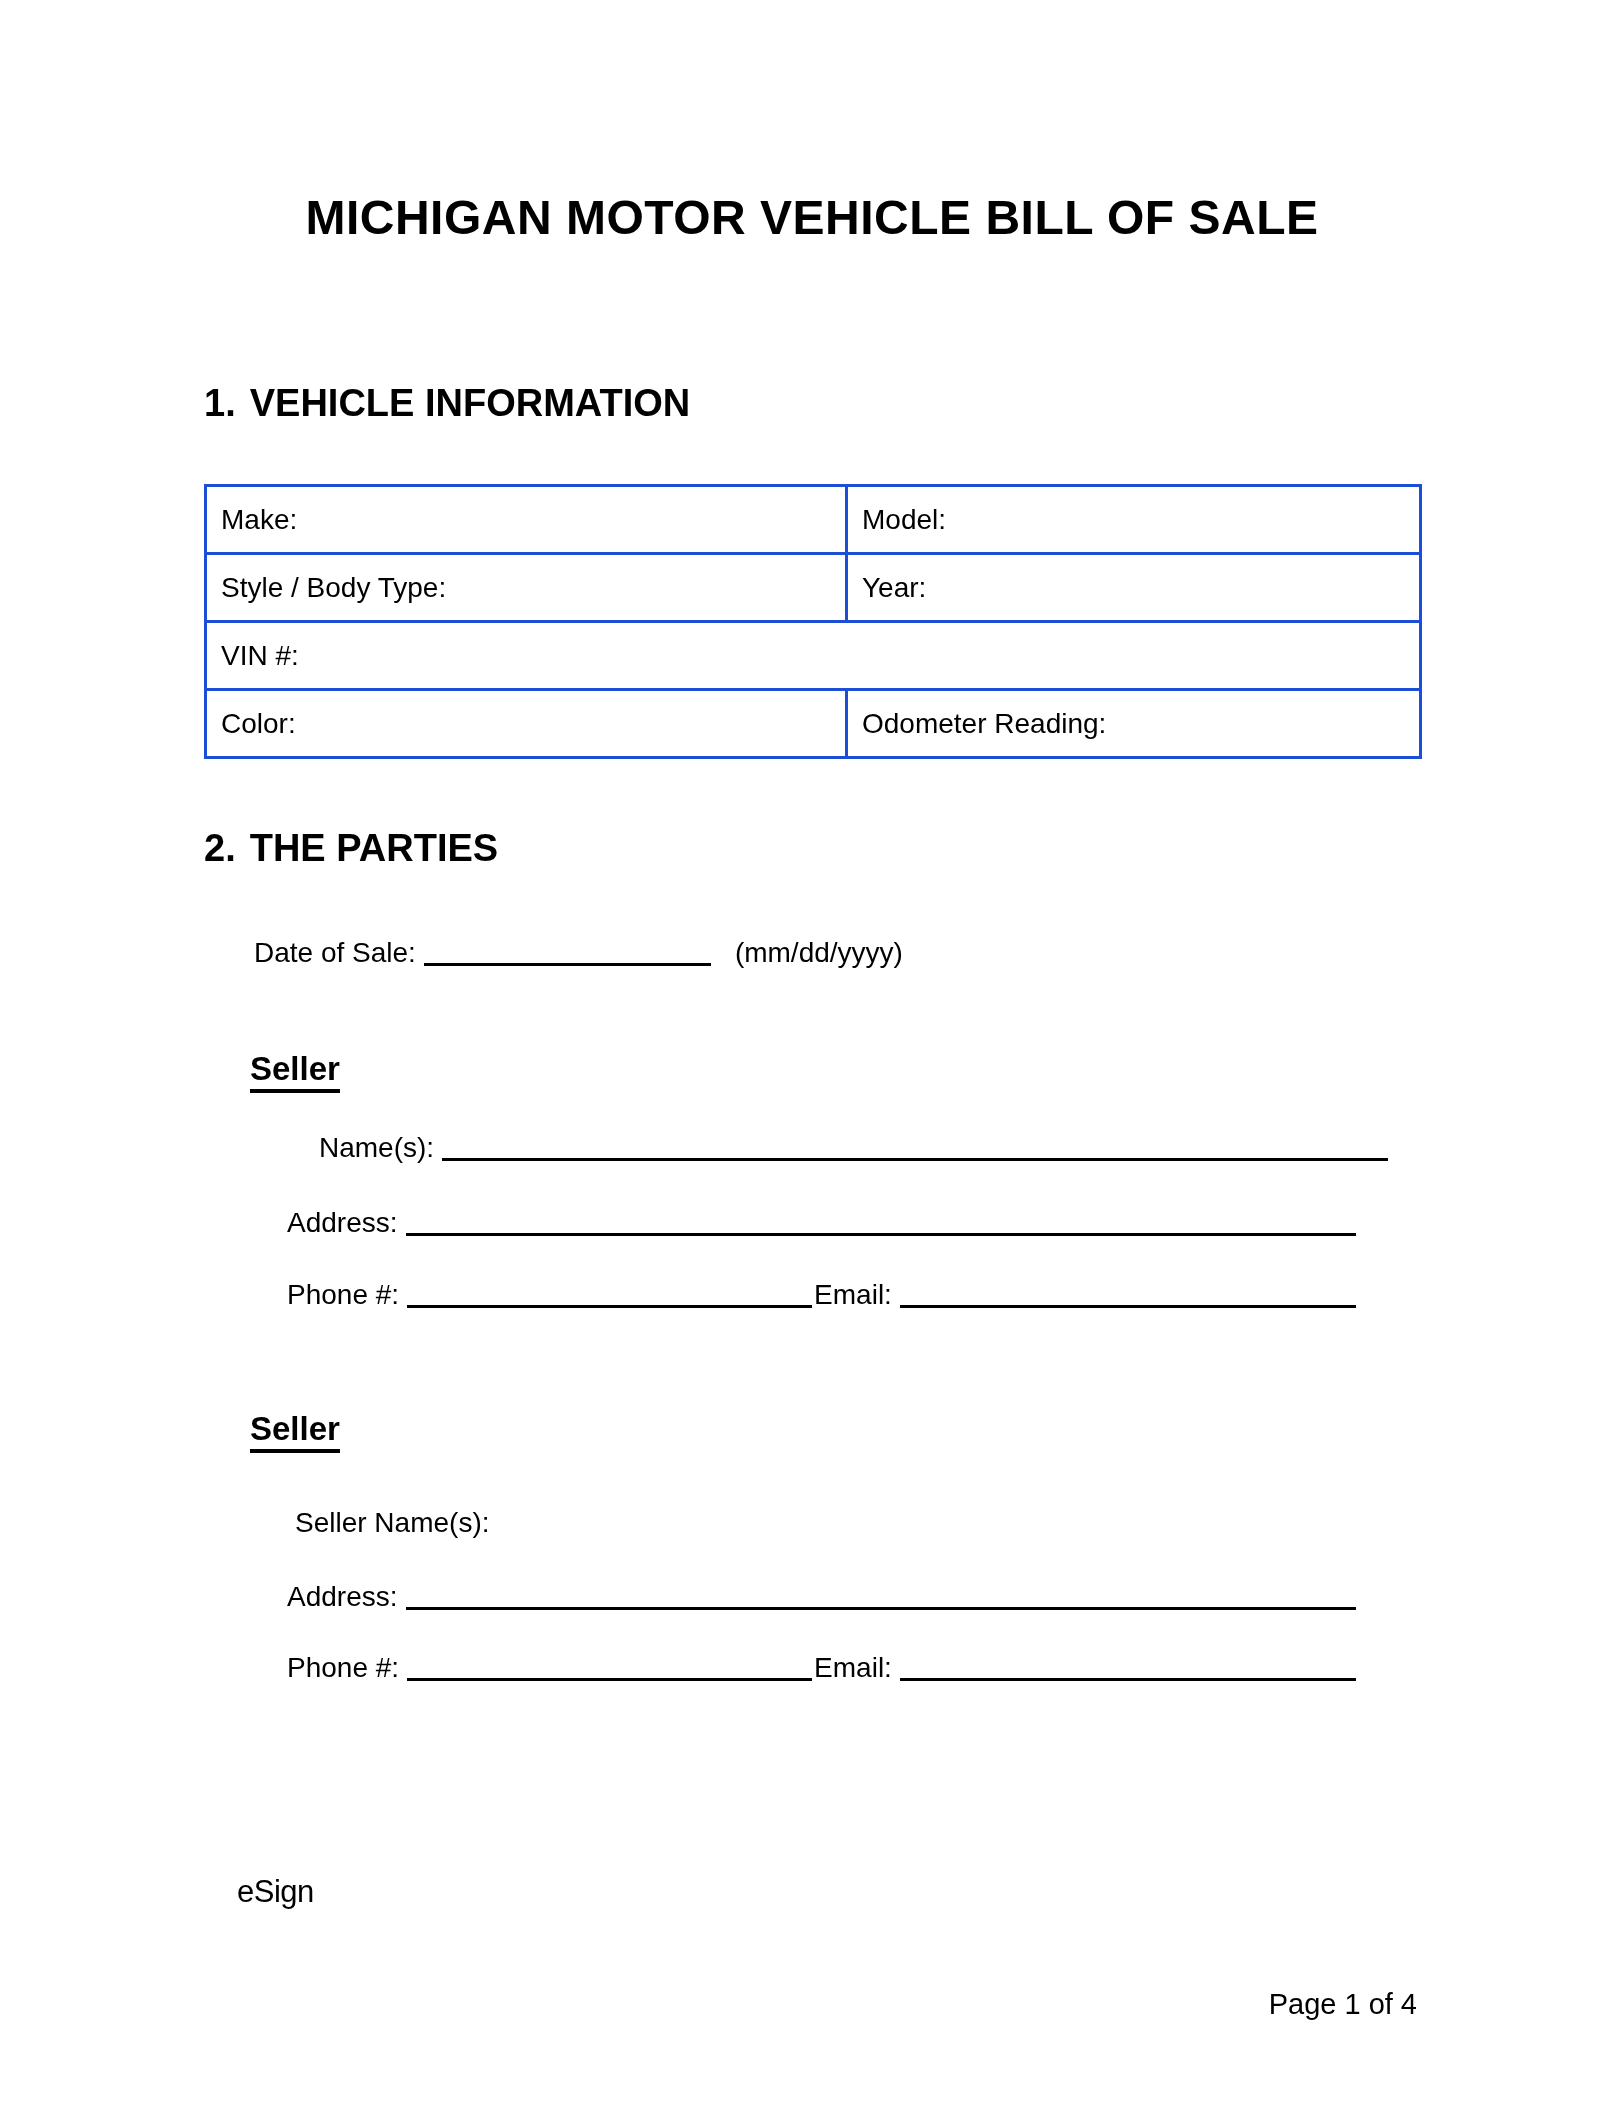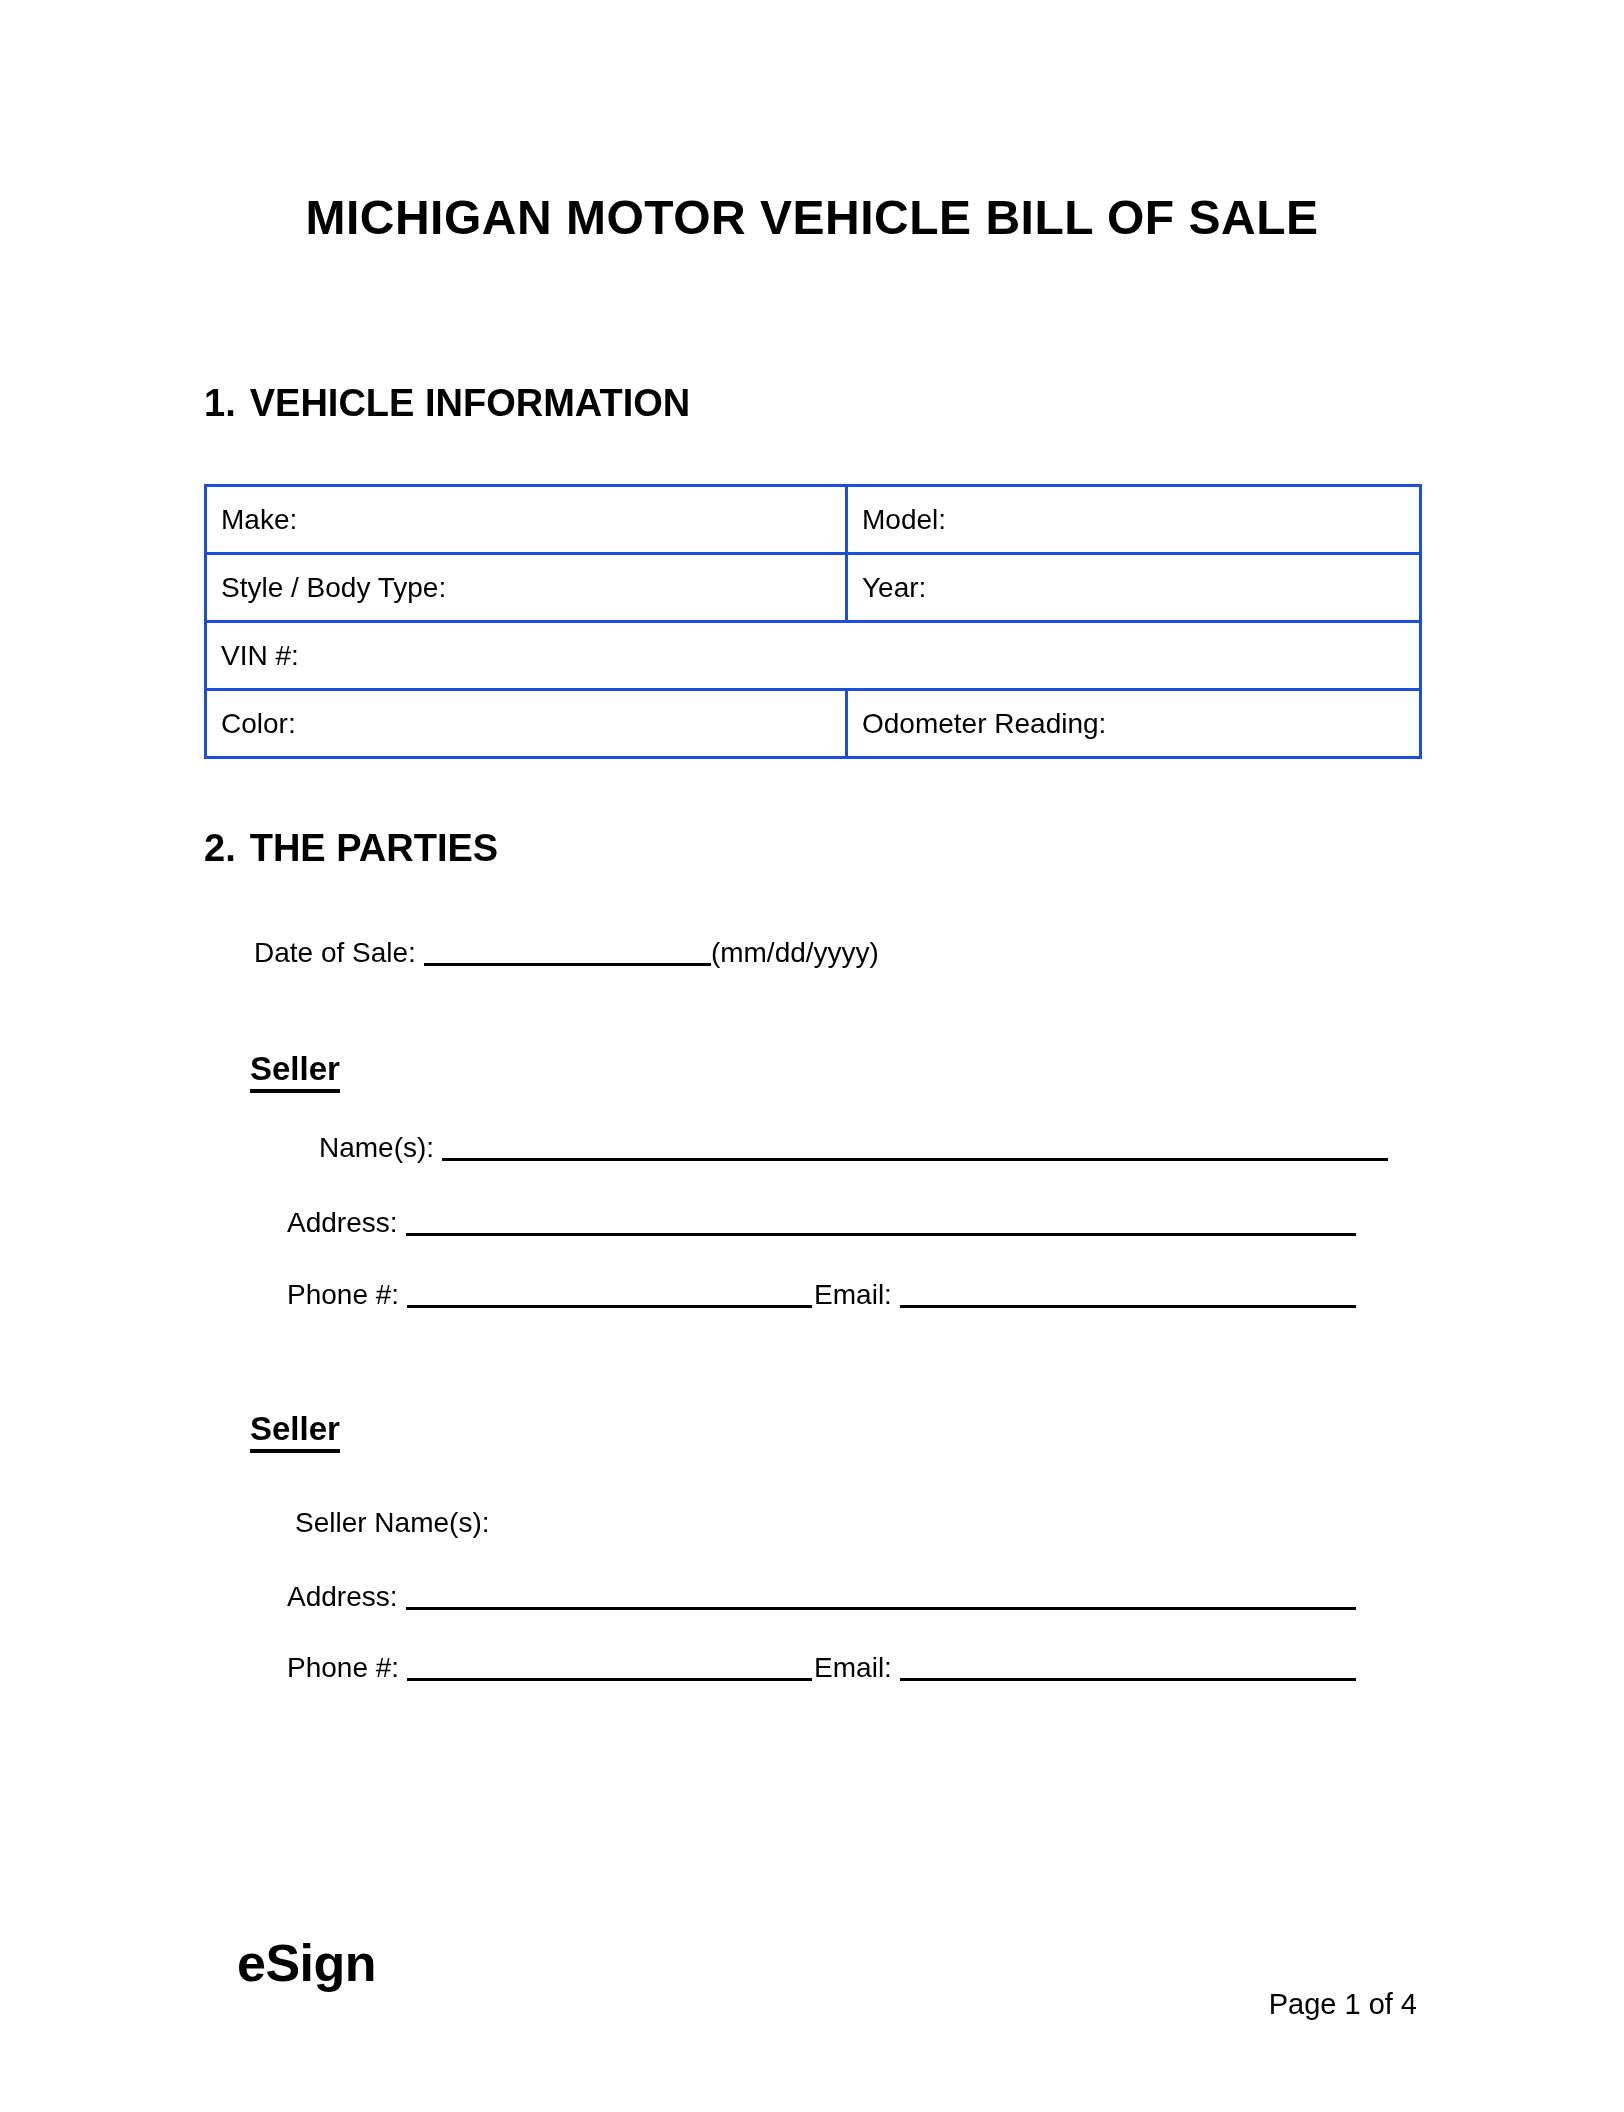--- a/index.html
+++ b/index.html
@@ -59,38 +59,38 @@
     white-space: nowrap;
   }
   .blank {
     display: inline-block;
     height: 5px;
     border-bottom: 3px solid #000000;
     transform: translateY(4px);
     margin-left: 8px;
   }
   .blank.grow { flex: 1 1 auto; }
-  .hint { margin-left: 0; text-align: right; }
+  .hint { margin-left: 24px; text-align: right; }
   .email-label { margin-left: 2px; }
   .party-heading {
     position: absolute;
     left: 250px;
     font-size: 33px;
     font-weight: bold;
     line-height: 1;
     padding-bottom: 4px;
     border-bottom: 4px solid #000000;
     white-space: nowrap;
   }
   .footer-brand {
     position: absolute;
     left: 237px;
-    top: 1937px;
-    font-size: 52px;
-    font-weight: 700;
+    top: 1876px;
+    font-size: 31px;
+    font-weight: 400;
     letter-spacing: -0.5px;
     line-height: 1;
   }
   .footer-page {
     position: absolute;
     right: 207px;
     top: 1990px;
     font-size: 29px;
     line-height: 1;
   }

